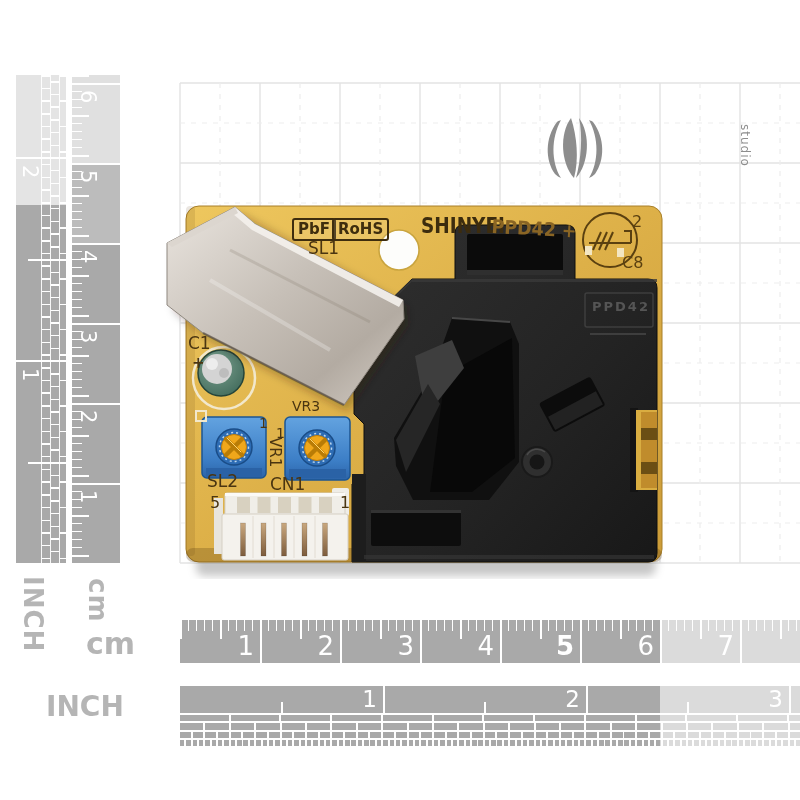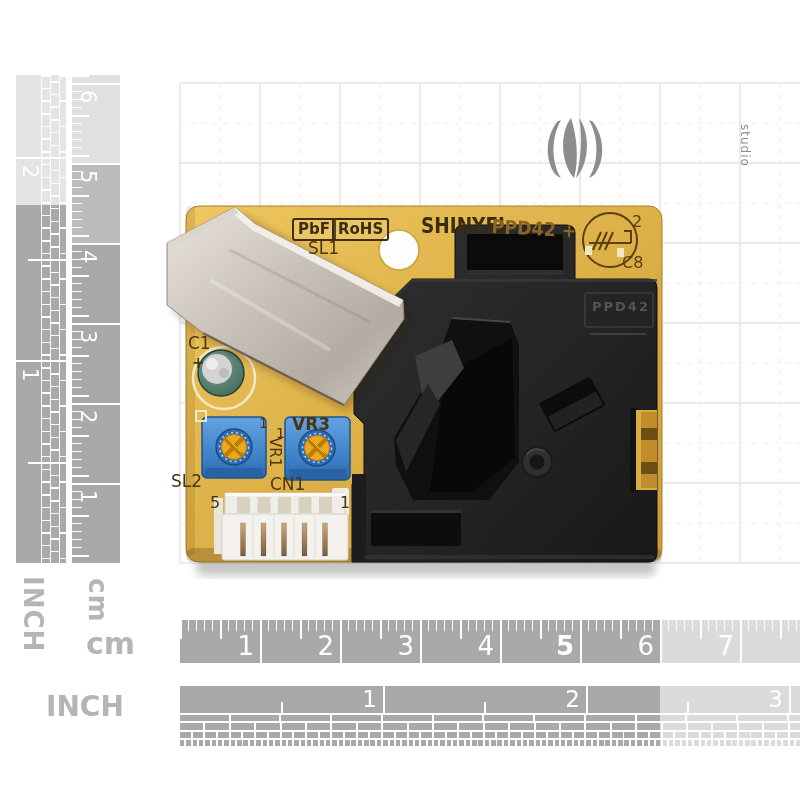--- a/index.html
+++ b/index.html
@@ -341,25 +341,25 @@
 
   <span class="silkbox" style="left:292px;top:218px;">PbF</span>
   <span class="silkbox" style="left:332px;top:218px;">RoHS</span>
   <span class="silk" style="left:308px;top:240px;font-size:17px;font-weight:normal;">SL1</span>
   <span class="silk" style="left:421px;top:216px;font-size:21px;transform:scaleX(0.88);transform-origin:left top;color:#3c2c0e;">SHINYEI</span>
   <span class="silk" style="left:492px;top:217px;font-size:19px;color:#8a6524;transform:rotate(3deg) scaleX(0.92);transform-origin:left top;">PPD42 +</span>
   <span class="silk" style="left:632px;top:214px;font-size:16px;font-weight:normal;color:#5a4010;">2</span>
   <span class="silk" style="left:622px;top:255px;font-size:16px;font-weight:normal;color:#5a4010;">C8</span>
   <span class="silk" style="left:188px;top:335px;font-size:17px;font-weight:normal;">C1</span>
   <span class="silk" style="left:192px;top:356px;font-size:15px;">+</span>
-  <span class="silk" style="left:292px;top:416px;font-size:17px;font-weight:bold;">VR3</span>
+  <span class="silk" style="left:292px;top:399px;font-size:14px;font-weight:normal;">VR3</span>
   <span class="silk" style="left:259px;top:416px;font-size:14px;font-weight:normal;">1</span>
   <span class="silk" style="left:276px;top:426px;font-size:14px;font-weight:normal;">1</span>
   <span class="silk" style="left:282px;top:437px;font-size:15px;font-weight:normal;transform:rotate(90deg);transform-origin:top left;">VR1</span>
-  <span class="silk" style="left:171px;top:473px;font-size:17px;font-weight:normal;">SL2</span>
+  <span class="silk" style="left:207px;top:473px;font-size:17px;font-weight:normal;">SL2</span>
   <span class="silk" style="left:270px;top:476px;font-size:17px;font-weight:normal;">CN1</span>
   <span class="silk" style="left:210px;top:495px;font-size:16px;font-weight:normal;">5</span>
   <span class="silk" style="left:340px;top:495px;font-size:16px;font-weight:normal;">1</span>
   <span class="emboss" style="left:592px;top:299px;">PPD42</span>
 
   <svg class="abs" style="left:543px;top:112px;" width="64" height="72" viewBox="0 0 64 72">
     <g fill="#8d8d8d">
       <path d="M31,66 C18,52 16,22 28,6 C34,24 36,48 31,66 Z"></path>
       <path d="M33,66 C38,48 40,24 36,6 C48,22 46,52 33,66 Z"></path>
       <path d="M14,10 C2,26 2,48 12,62 C14,64 16,65 18,66 C8,50 8,26 18,8 C17,8.6 15,9 14,10 Z"></path>

